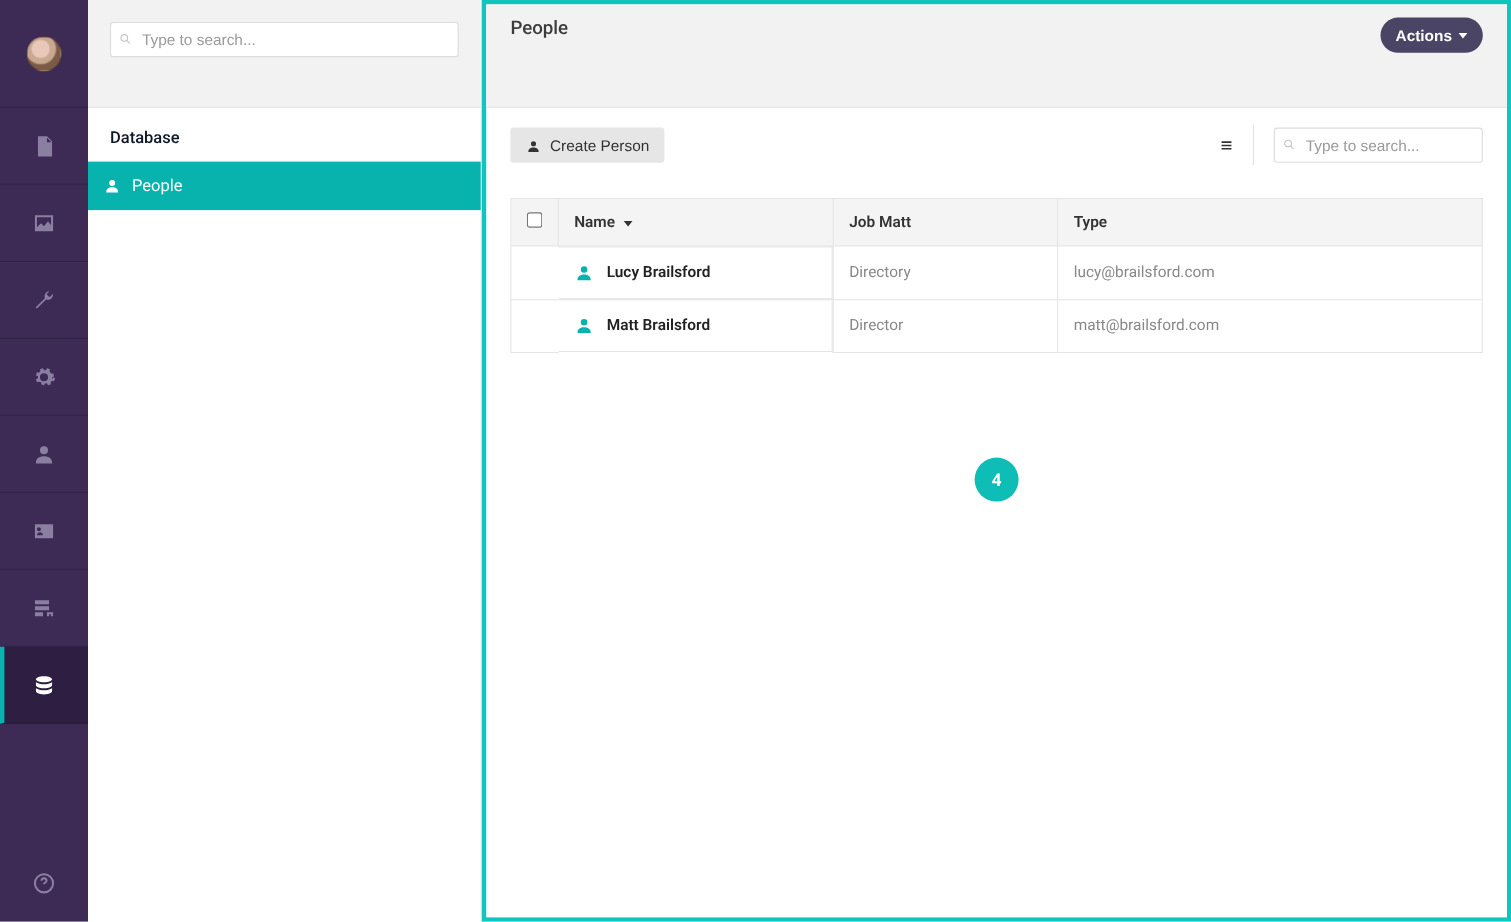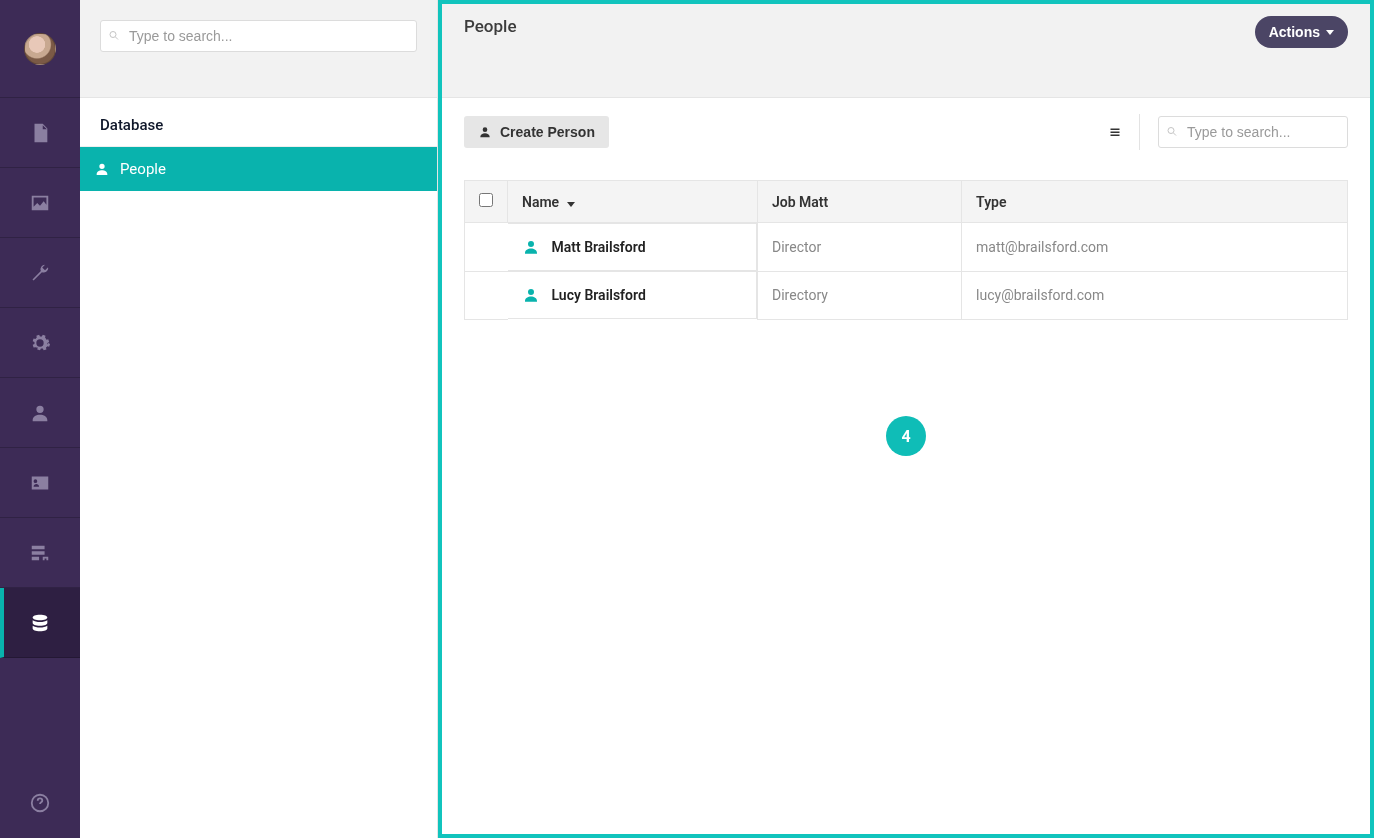--- a/index.html
+++ b/index.html
@@ -158,24 +158,23 @@
   gap:18px;
 }
 .main .create-btn {
   background:#e6e6e6;
   border:none;
   border-radius:3px;
   padding:8px 14px;
   font-size:14px;
   color:#333;
   display:flex;
-  align-items:center;
+  align-items:flex-end;
   gap:8px;
   cursor:pointer;
-  font-weight:bold;
 }
 .main .create-btn svg { width:14px;height:14px;fill:#333; }
 
 .main .toolbar-right {
   margin-left:auto;
   display:flex;
   align-items:center;
   gap:18px;
 }
 .main .toolbar-right .list-icon { cursor:pointer; }
@@ -372,35 +371,35 @@
             <th>Type</th>
           </tr>
         </thead>
         <tbody>
           <tr>
             <td class="chk-cell"></td>
             <td class="name-cell">
               <svg viewBox="0 0 24 24">
                   <path d="M12 12a4 4 0 100-8 4 4 0 000 8zm-8 8c0-4 4-6 8-6s8 2 8 6v1H4v-1z"></path>
                 </svg>
-              <span>Matt Brailsford</span>
+              <span>Lucy Brailsford</span>
             </td>
-            <td>Director</td>
-            <td>matt@brailsford.com</td>
+            <td>Directory</td>
+            <td>lucy@brailsford.com</td>
           </tr>
           <tr>
             <td class="chk-cell"></td>
             <td class="name-cell">
               <svg viewBox="0 0 24 24">
                   <path d="M12 12a4 4 0 100-8 4 4 0 000 8zm-8 8c0-4 4-6 8-6s8 2 8 6v1H4v-1z"></path>
                 </svg>
-              <span>Lucy Brailsford</span>
+              <span>Matt Brailsford</span>
             </td>
-            <td>Directory</td>
-            <td>lucy@brailsford.com</td>
+            <td>Director</td>
+            <td>matt@brailsford.com</td>
           </tr>
         </tbody>
       </table>
     </div>
 
     <div class="bubble">4</div>
 
   </section>
 </div>
 

